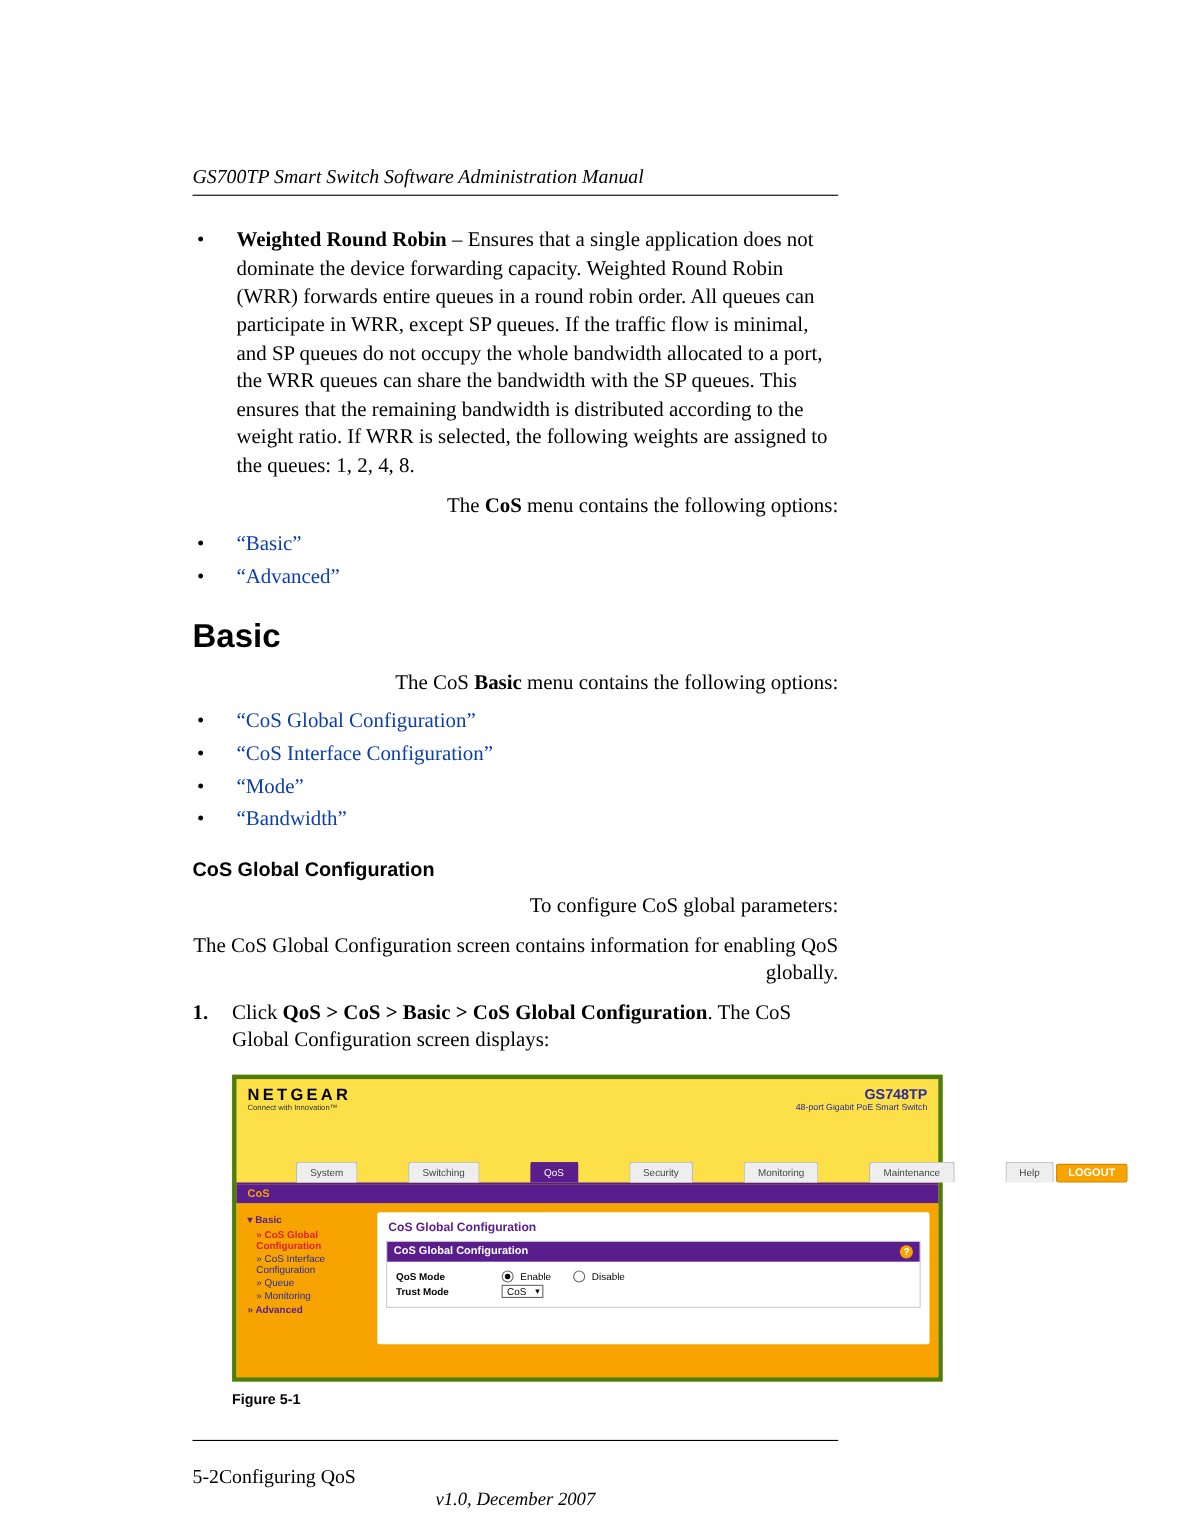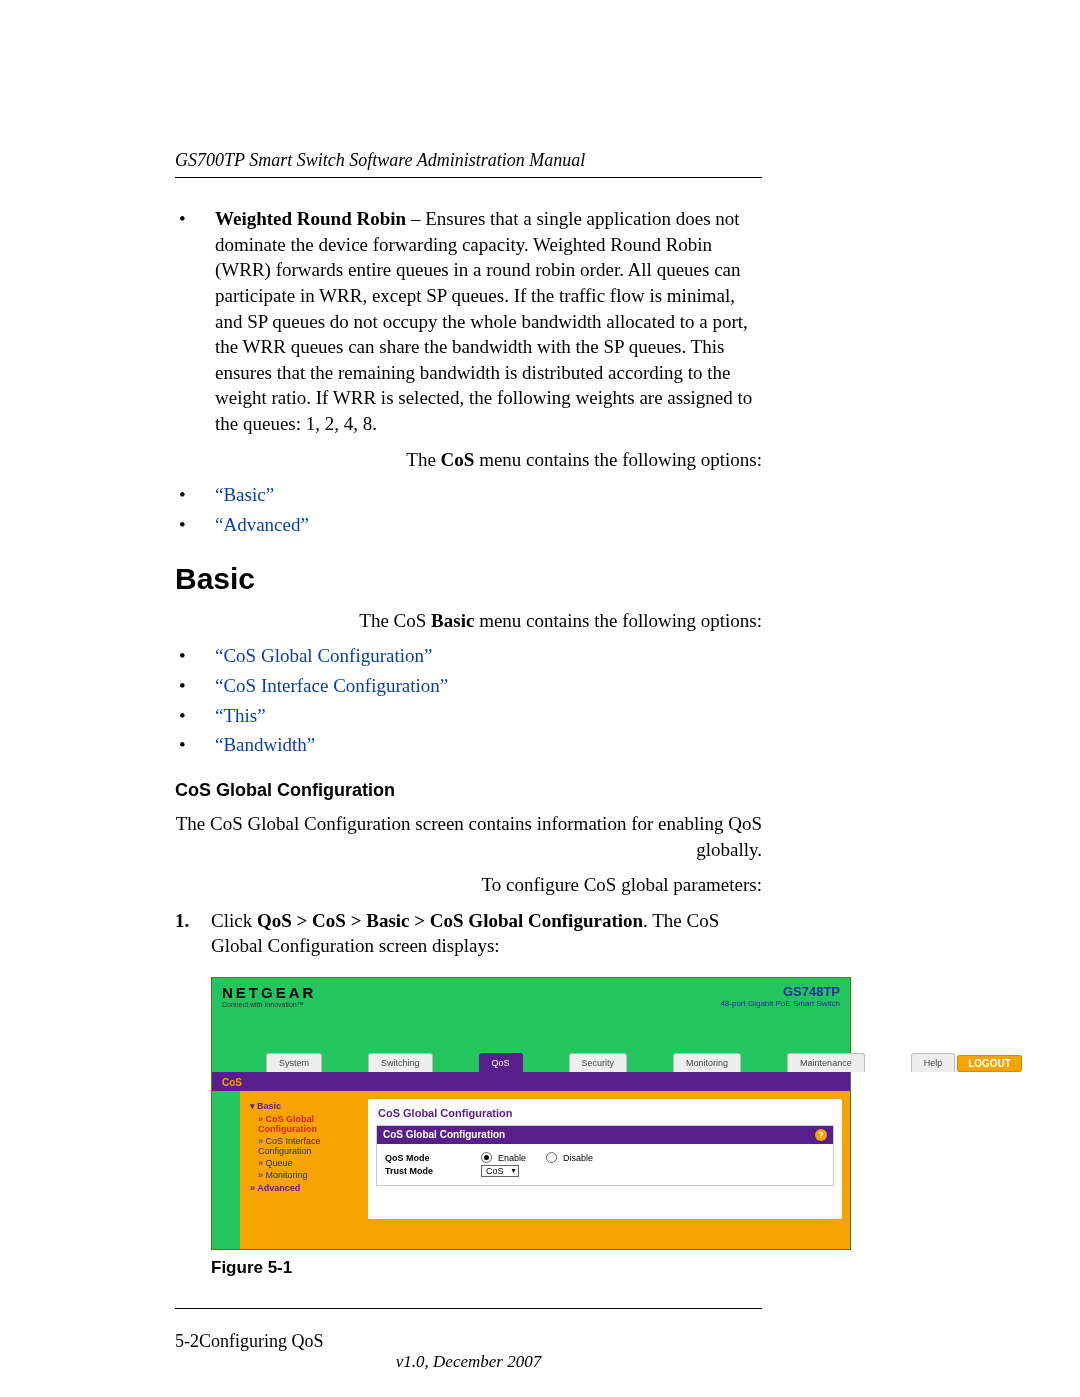--- a/index.html
+++ b/index.html
@@ -75,24 +75,24 @@
   }
   .ol-num {
     width: 36px;
     flex: 0 0 36px;
     font-weight: bold;
   }
   
   .shot {
     margin: 18px 0 6px 36px;
     width: 638px;
-    border: 1px solid #4d7c0f;
+    border: 4px solid #4d7c0f;
     font-family: Arial, Helvetica, sans-serif;
     font-size: 10px;
-    background: #22c55e;
+    background: #fde047;
   }
   .shot-top {
     display: flex;
     justify-content: space-between;
     align-items: center;
     padding: 6px 10px 4px 10px;
   }
   .logo {
     font-family: Arial, Helvetica, sans-serif;
     font-weight: bold;
@@ -153,21 +153,20 @@
     padding: 3px 10px;
     font-size: 10px;
     font-weight: bold;
   }
   .body-area {
     display: flex;
     background: #f7a400;
     padding: 8px 8px 30px 8px;
     min-height: 120px;
     gap: 8px;
-    margin-left: 28px;
   }
   .sidebar {
     width: 112px;
     flex: 0 0 112px;
     font-size: 9px;
     color: #2b2b9b;
   }
   .side-group {
     background: rgba(255,255,255,0);
   }
@@ -244,21 +243,21 @@
   .select::after {
     content: "▾";
     position: absolute;
     right: 2px;
     top: 0;
     font-size: 8px;
   }
   .fig-caption {
     font-family: Arial, Helvetica, sans-serif;
     font-weight: bold;
-    font-size: 17px;
+    font-size: 13px;
     margin: 8px 0 0 36px;
   }
   .footer {
     margin-top: 30px;
   }
   .footer-hr {
     border: none;
     border-top: 1px solid #000;
   }
   .footer-row {
@@ -311,30 +310,30 @@
   <div class="bullet-row">
     <div class="bullet-mark">•</div>
     <div class="bullet-body"><a class="link">“CoS Global Configuration”</a></div>
   </div>
   <div class="bullet-row">
     <div class="bullet-mark">•</div>
     <div class="bullet-body"><a class="link">“CoS Interface Configuration”</a></div>
   </div>
   <div class="bullet-row">
     <div class="bullet-mark">•</div>
-    <div class="bullet-body"><a class="link">“This”</a></div>
+    <div class="bullet-body"><a class="link">“Mode”</a></div>
   </div>
   <div class="bullet-row">
     <div class="bullet-mark">•</div>
     <div class="bullet-body"><a class="link">“Bandwidth”</a></div>
   </div>
 
   <div class="h3">CoS Global Configuration</div>
+  <div class="para">To configure CoS global parameters:</div>
   <div class="para">The CoS Global Configuration screen contains information for enabling QoS globally.</div>
-  <div class="para">To configure CoS global parameters:</div>
 
   <div class="ol-step">
     <div class="ol-num">1.</div>
     <div class="bullet-body">
       <span>Click </span><span class="strong">QoS &gt; CoS &gt; Basic &gt; CoS Global Configuration</span><span>. The CoS Global Configuration screen displays:</span>
     </div>
   </div>
 
   <div class="shot">
     <div class="shot-top">

